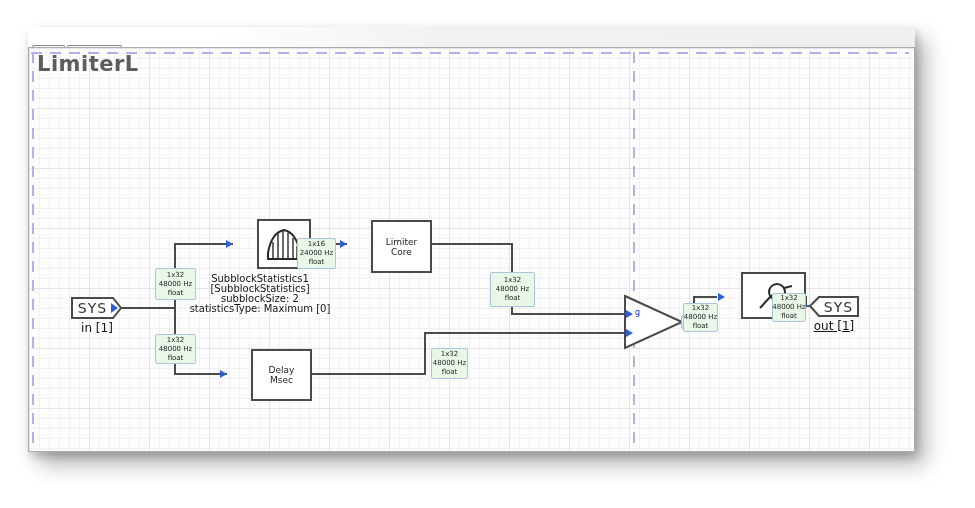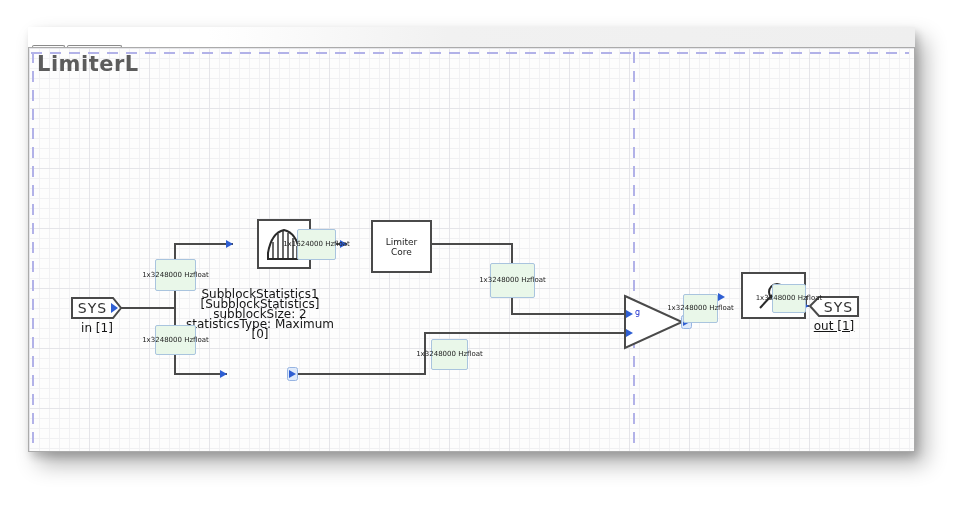--- a/index.html
+++ b/index.html
@@ -27,28 +27,28 @@
   .guide{position:absolute;z-index:1;}
   .guide.h{height:2px;background:repeating-linear-gradient(to right,#b2b2e8 0 11px,transparent 11px 19px);}
   .guide.v{width:2px;background:repeating-linear-gradient(to bottom,#b2b2e8 0 11px,transparent 11px 19px);}
   .canvas-title{position:absolute;left:8px;top:4px;z-index:3;font-size:21px;font-weight:bold;
                 color:#5c5c5c;letter-spacing:.5px;}
   svg.overlay{position:absolute;left:0;top:0;z-index:2;}
   
   .block{position:absolute;z-index:3;box-sizing:border-box;background:#fff;border:2px solid #4a4a4a;
          display:flex;align-items:center;justify-content:center;text-align:center;
          font-size:9px;line-height:10px;color:#222;margin-left:24px;}
-  .caption{position:absolute;z-index:3;text-align:center;font-size:12px;line-height:10px;color:#151515;margin-top:15px;}
+  .caption{position:absolute;z-index:3;text-align:center;font-size:10px;line-height:10px;color:#151515;}
   .io-text{position:absolute;z-index:3;display:flex;align-items:center;justify-content:center;
            font-size:14px;color:#333;letter-spacing:1px;}
   .io-sub{position:absolute;z-index:3;text-align:center;font-size:12px;color:#151515;}
   .wlabel{position:absolute;z-index:4;box-sizing:border-box;background:#e9f7e9;
-          border:1px solid #a9c4de;border-radius:2px;display:flex;flex-direction:row;
+          border:1px solid #a9c4de;border-radius:2px;display:flex;flex-direction:column;
           align-items:center;justify-content:center;font-size:7px;line-height:9px;color:#222;
-          white-space:nowrap;}
+          white-space:nowrap;margin-top:9px;}
   .gain-port-label{position:absolute;z-index:3;font-size:8px;color:#2333cc;}
 </style>
 </head>
 <body>
 
 <div id="app-window">
 
   <div class="tabbar">
     <div class="tab inactive">Top</div>
     <div class="tab active">LimiterL</div>
@@ -127,20 +127,26 @@
       <div>statisticsType: Maximum [0]</div>
     </div>
 
     <div class="block" style="left:318px;top:172px;width:61px;height:53px;">
       <div>
         <div>Limiter</div>
         <div>Core</div>
       </div>
     </div>
 
+    <div class="block" style="left:198px;top:301px;width:61px;height:52px;">
+      <div>
+        <div>Delay</div>
+        <div>Msec</div>
+      </div>
+    </div>
 
     <div class="gain-port-label" style="left:606px;top:260px;">g</div>
 
     <div class="block" style="left:688px;top:224px;width:65px;height:47px;">
       <svg width="42" height="32" viewBox="0 0 42 32">
         <g fill="none" stroke="#2a2a2a" stroke-width="2">
           <path d="M7,28 L19,15"></path>
           <circle cx="24" cy="12" r="8"></circle>
           <path d="M31,8 L39,6"></path>
         </g>

